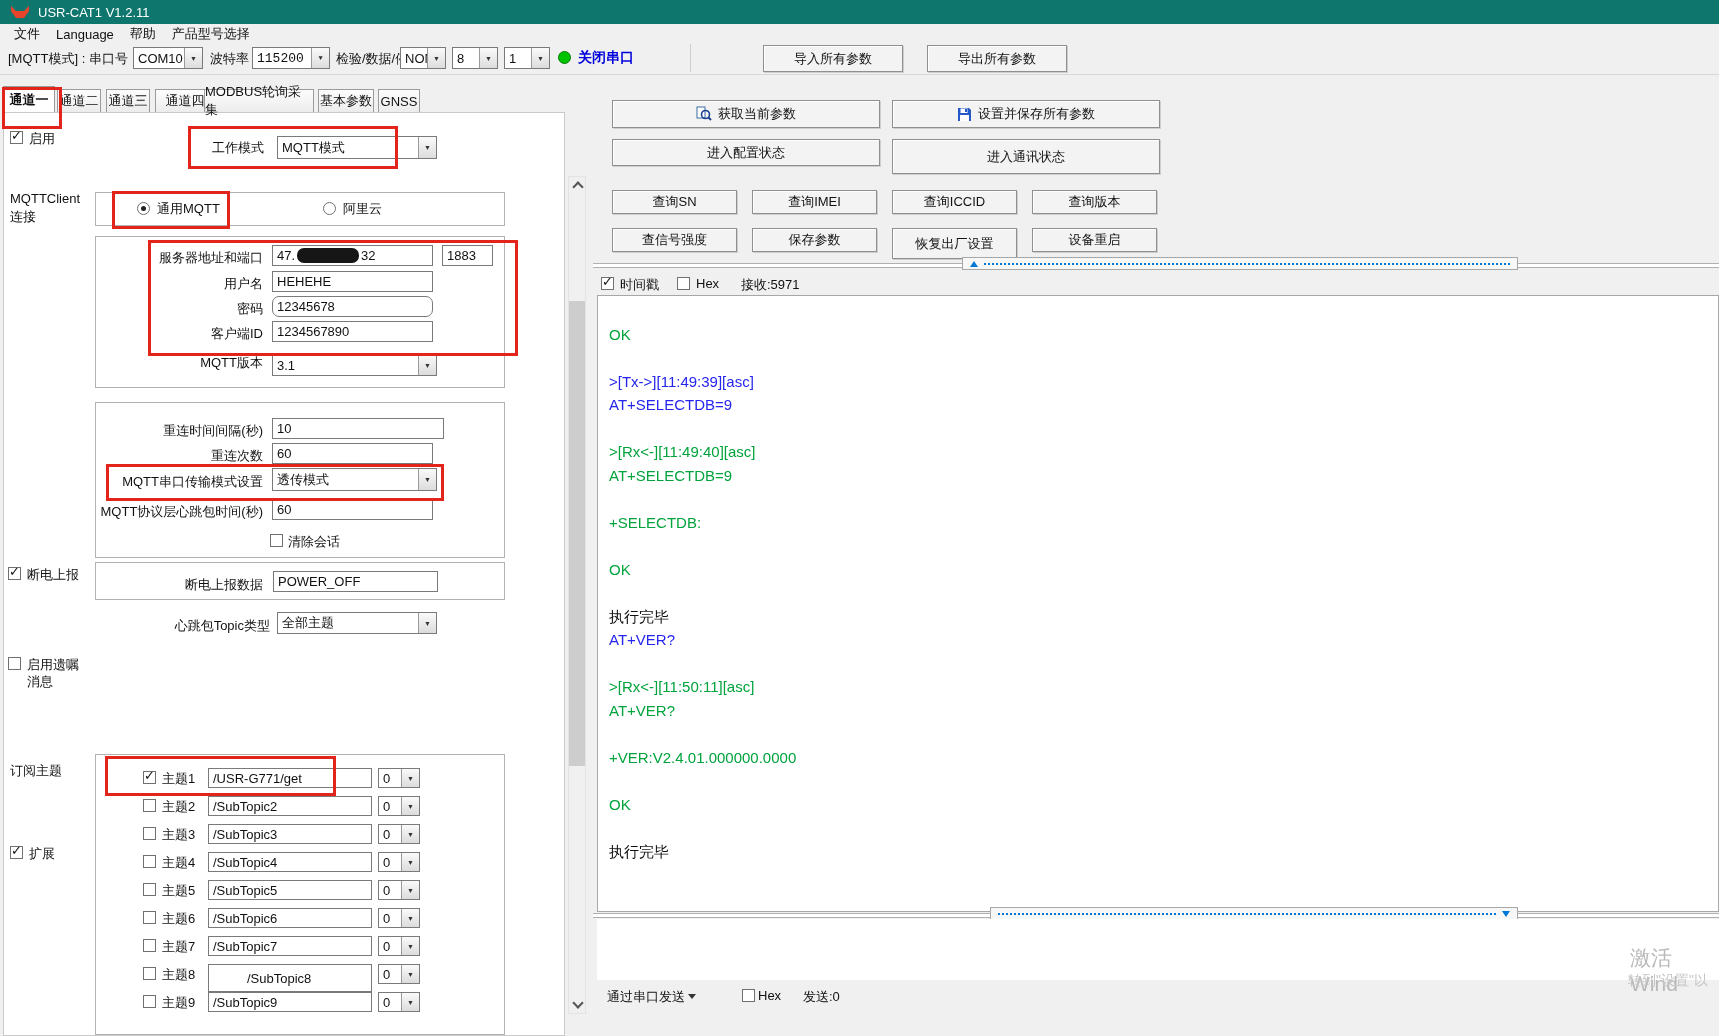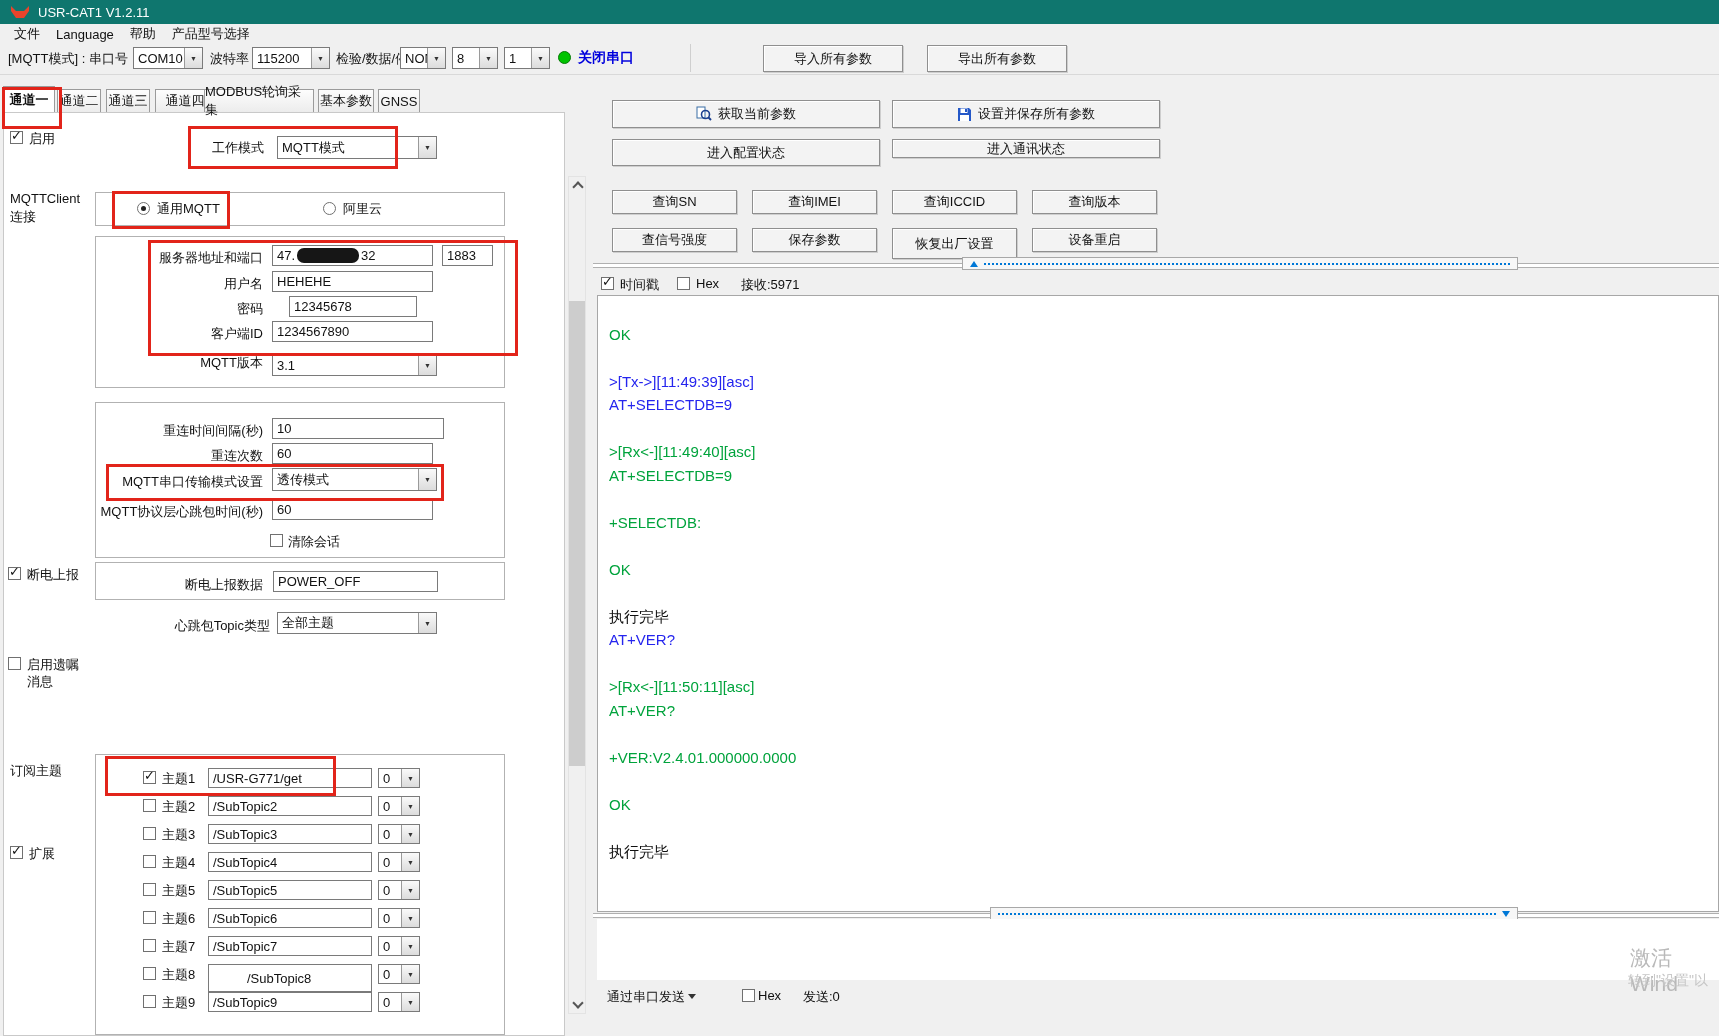--- a/index.html
+++ b/index.html
@@ -81,21 +81,21 @@
     <span>帮助</span>
     <span>产品型号选择</span>
   </div>
 
   <span class="abs" style="left:8px;top:50px;">[MQTT模式] : 串口号</span>
   <div class="combo" style="left:133px;top:47px;width:70px;height:22px;">
     <span class="ctxt">COM10</span>
       <span class="carw">▼</span>
   </div>
   <span class="abs" style="left:210px;top:50px;">波特率</span>
-  <div class="combo" style="left:252px;top:47px;width:78px;height:22px;">
+  <div class="combo" style="left:252px;top:47px;width:78px;height:22px;font-family:Liberation Mono, monospace;">
     <span class="ctxt">115200</span>
       <span class="carw">▼</span>
   </div>
   <span class="abs" style="left:336px;top:50px;">检验/数据/停止</span>
   <div class="combo" style="left:400px;top:47px;width:46px;height:22px;">
     <span class="ctxt">NONI</span>
       <span class="carw">▼</span>
   </div>
   <div class="combo" style="left:452px;top:47px;width:46px;height:22px;">
     <span class="ctxt">8</span>
@@ -153,21 +153,21 @@
       <span>32</span>
   </div>
   <div class="field" style="left:442px;top:245px;width:51px;height:21px;">
     <span>1883</span>
   </div>
   <span class="rlbl" style="left:95px;top:275px;width:168px;">用户名</span>
   <div class="field" style="left:272px;top:271px;width:161px;height:21px;">
       <span>HEHEHE</span>
     </div>
   <span class="rlbl" style="left:95px;top:300px;width:168px;">密码</span>
-  <div class="field" style="left:289px;top:296px;width:128px;height:21px;">
+  <div class="field" style="left:272px;top:296px;width:161px;height:21px;border-radius:7px;">
       <span>12345678</span>
     </div>
   <span class="rlbl" style="left:95px;top:325px;width:168px;">客户端ID</span>
   <div class="field" style="left:272px;top:321px;width:161px;height:21px;">
       <span>1234567890</span>
     </div>
   <span class="rlbl" style="left:95px;top:354px;width:168px;">MQTT版本</span>
   <div class="combo" style="left:272px;top:354px;width:165px;height:22px;">
     <span class="ctxt">3.1</span>
       <span class="carw">▼</span>
@@ -306,21 +306,21 @@
           <rect x="3.5" y="1.5" width="7" height="4.5" fill="#fff"></rect>
           <rect x="8" y="2" width="2" height="3" fill="#2458c8"></rect>
           <rect x="3" y="8" width="9" height="6" fill="#fff"></rect>
         </svg>
     </span>
     <span>设置并保存所有参数</span>
   </div>
   <div class="btn" style="left:612px;top:139px;width:268px;height:27px;">
       <span>进入配置状态</span>
     </div>
-  <div class="btn" style="left:892px;top:139px;width:268px;height:19px;">
+  <div class="btn" style="left:892px;top:139px;width:268px;height:35px;">
       <span>进入通讯状态</span>
     </div>
 
   <div class="btn" style="left:612px;top:190px;width:125px;height:24px;">
       <span>查询SN</span>
     </div>
   <div class="btn" style="left:752px;top:190px;width:125px;height:24px;">
       <span>查询IMEI</span>
     </div>
   <div class="btn" style="left:892px;top:190px;width:125px;height:24px;">

